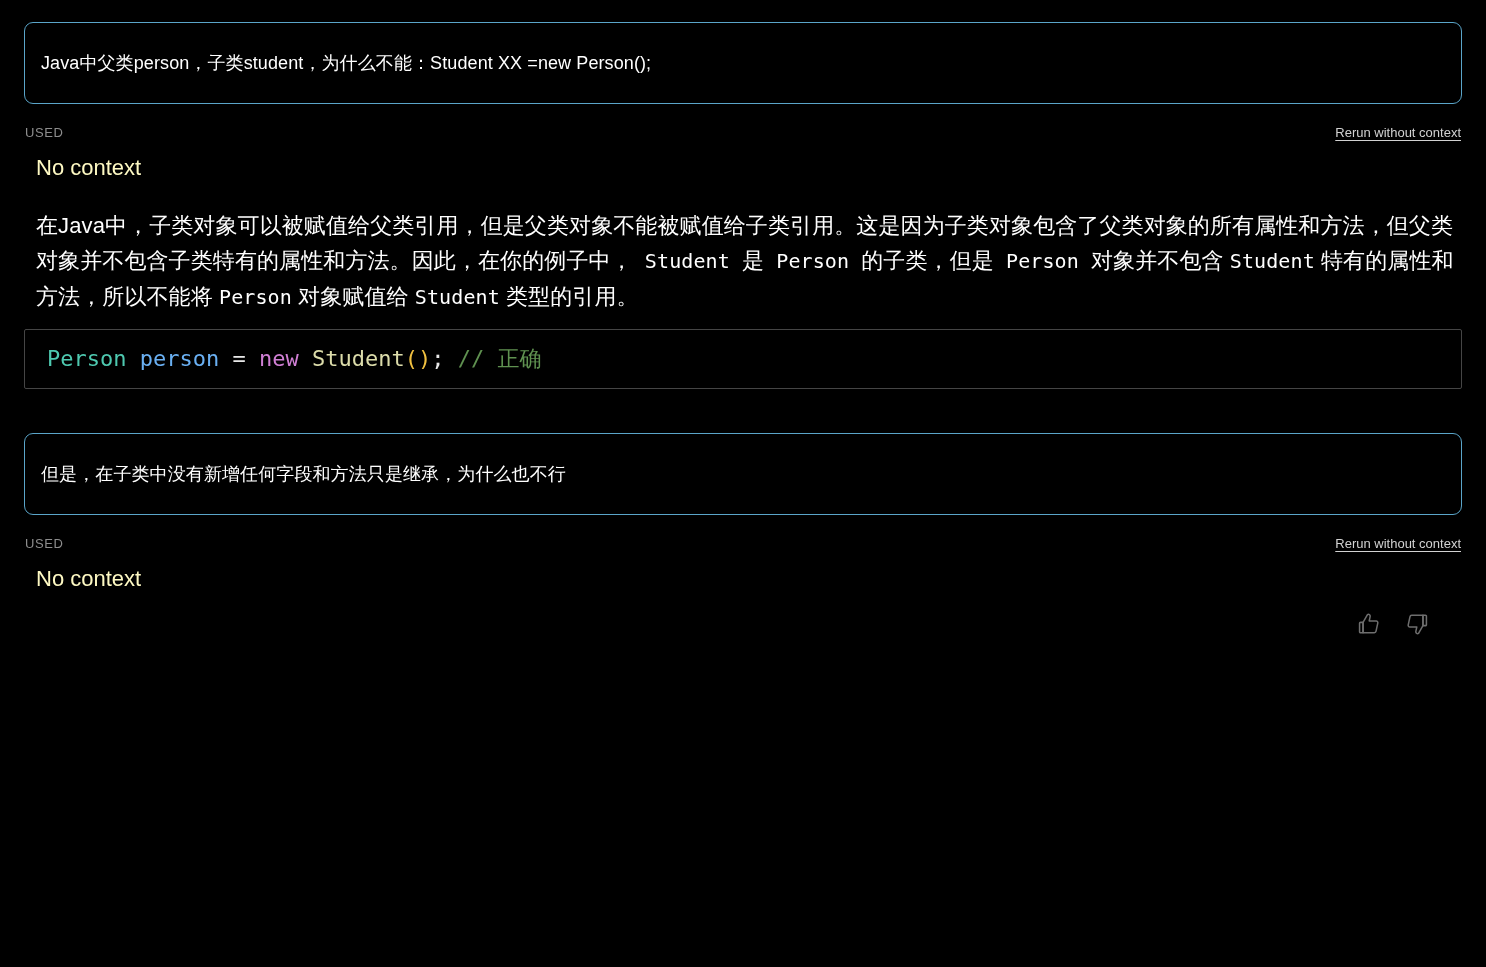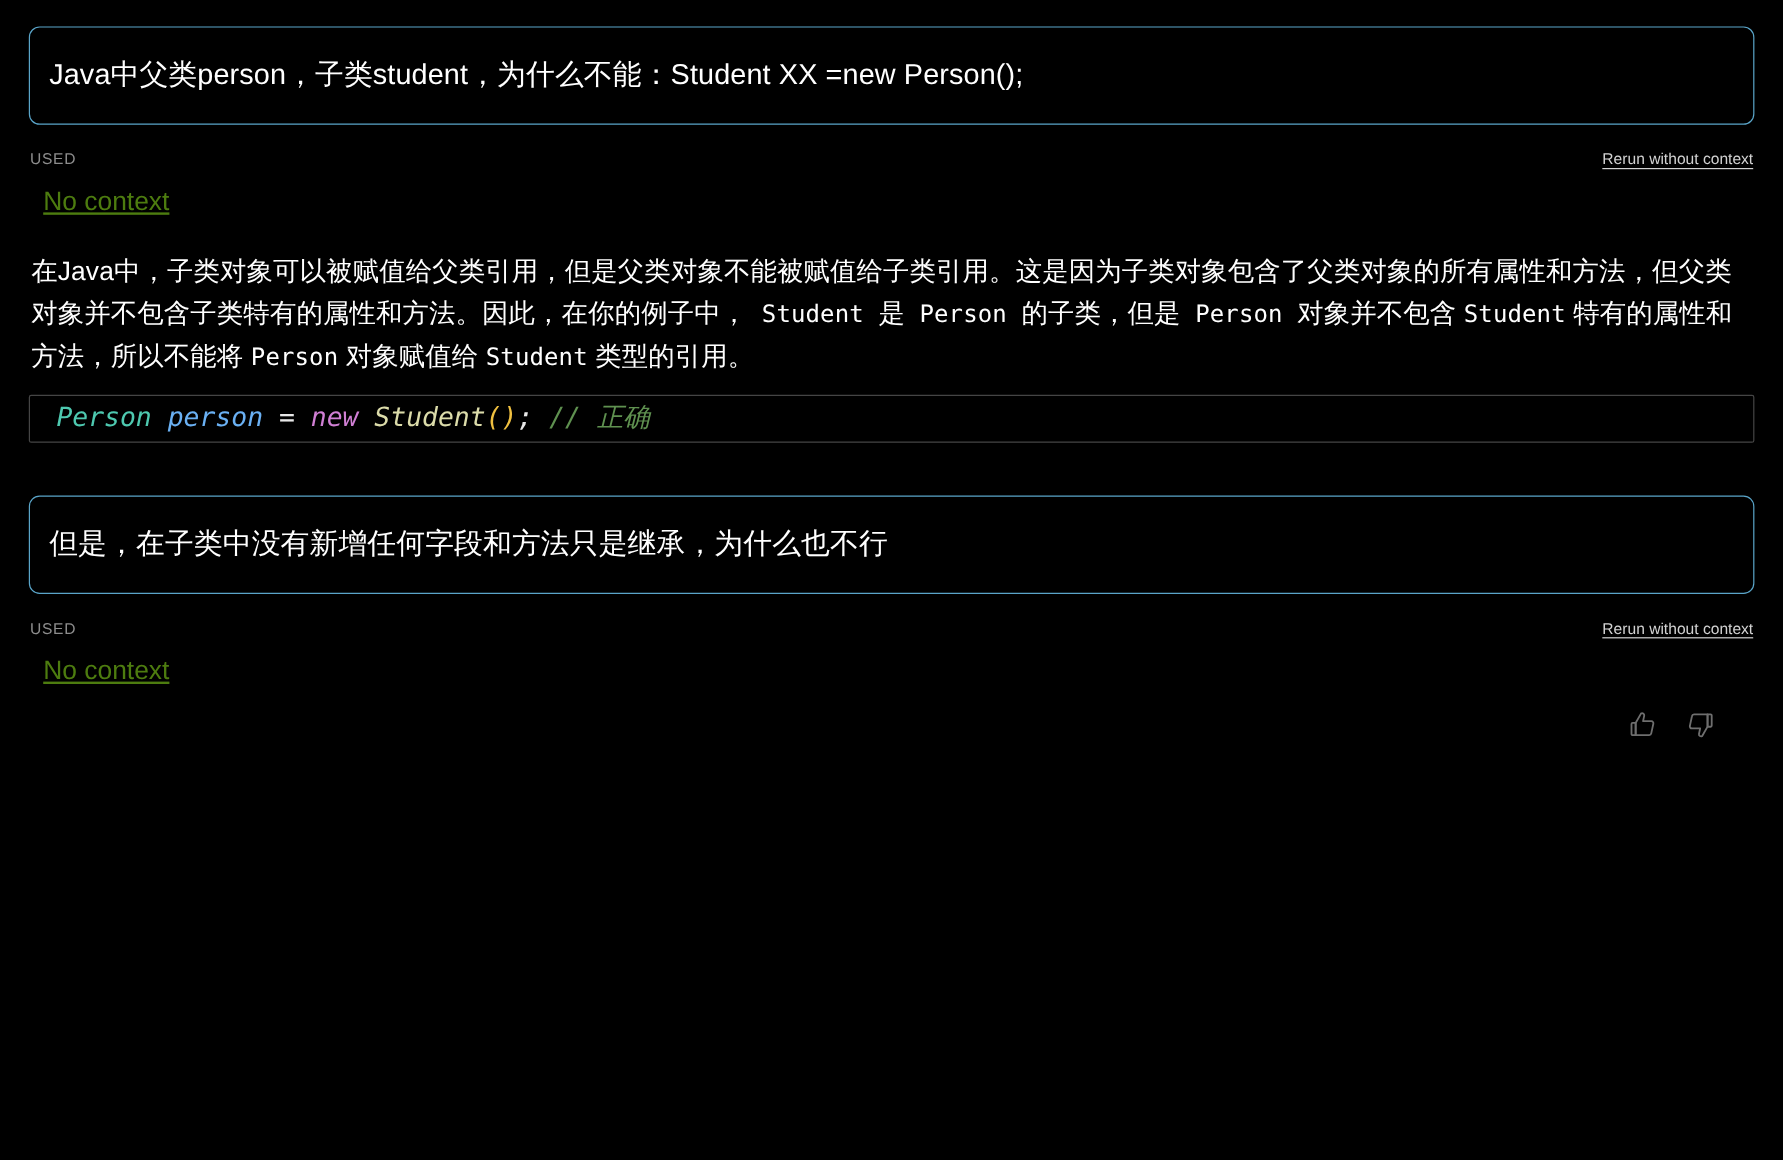--- a/index.html
+++ b/index.html
@@ -28,21 +28,21 @@
     box-sizing: border-box;
     border: 1px solid #5aa5c9;
     border-radius: 9px;
     background: #000000;
     min-height: 82px;
     display: flex;
     align-items: center;
     padding: 12px 16px;
   }
   .prompt-text {
-    font-size: 24px;
+    font-size: 18px;
     line-height: 34px;
     color: #ffffff;
     font-weight: 400;
     letter-spacing: 0.1px;
   }
 
   
   .context-strip {
     display: flex;
     justify-content: space-between;
@@ -58,55 +58,53 @@
   }
   .rerun-link {
     font-size: 13px;
     color: #d2d2d2;
     text-decoration: underline;
     text-underline-offset: 3px;
     cursor: pointer;
   }
   .no-context {
     font-size: 22px;
-    color: #4d7c0f;
+    color: #fef9c3;
     margin-top: 14px;
     margin-left: 12px;
     line-height: 28px;
-    text-decoration: underline;
   }
 
   
   .answer {
     margin-top: 26px;
   }
   .answer p {
-    margin: 0 0 26px 2px;
+    margin: 0 0 26px 12px;
     font-size: 22px;
     line-height: 35px;
     color: #ffffff;
     letter-spacing: 0.1px;
   }
   .answer p:last-child { margin-bottom: 0; }
   .answer code {
     font-family: "DejaVu Sans Mono", "Liberation Mono", monospace;
     font-size: 20px;
     color: #ffffff;
   }
 
   
   .code-block {
     box-sizing: border-box;
     border: 1px solid #454545;
     background: #000000;
     border-radius: 2px;
-    padding: 4px 22px;
+    padding: 14px 22px;
     margin-top: 14px;
     overflow-x: auto;
-    font-style: italic;
   }
   .code-block pre {
     margin: 0;
     font-family: "DejaVu Sans Mono", "Liberation Mono", monospace;
     font-size: 22px;
     line-height: 30px;
     white-space: pre;
   }
   .tok-type    { color: #4ec9b0; }
   .tok-var     { color: #6ab0f3; }

